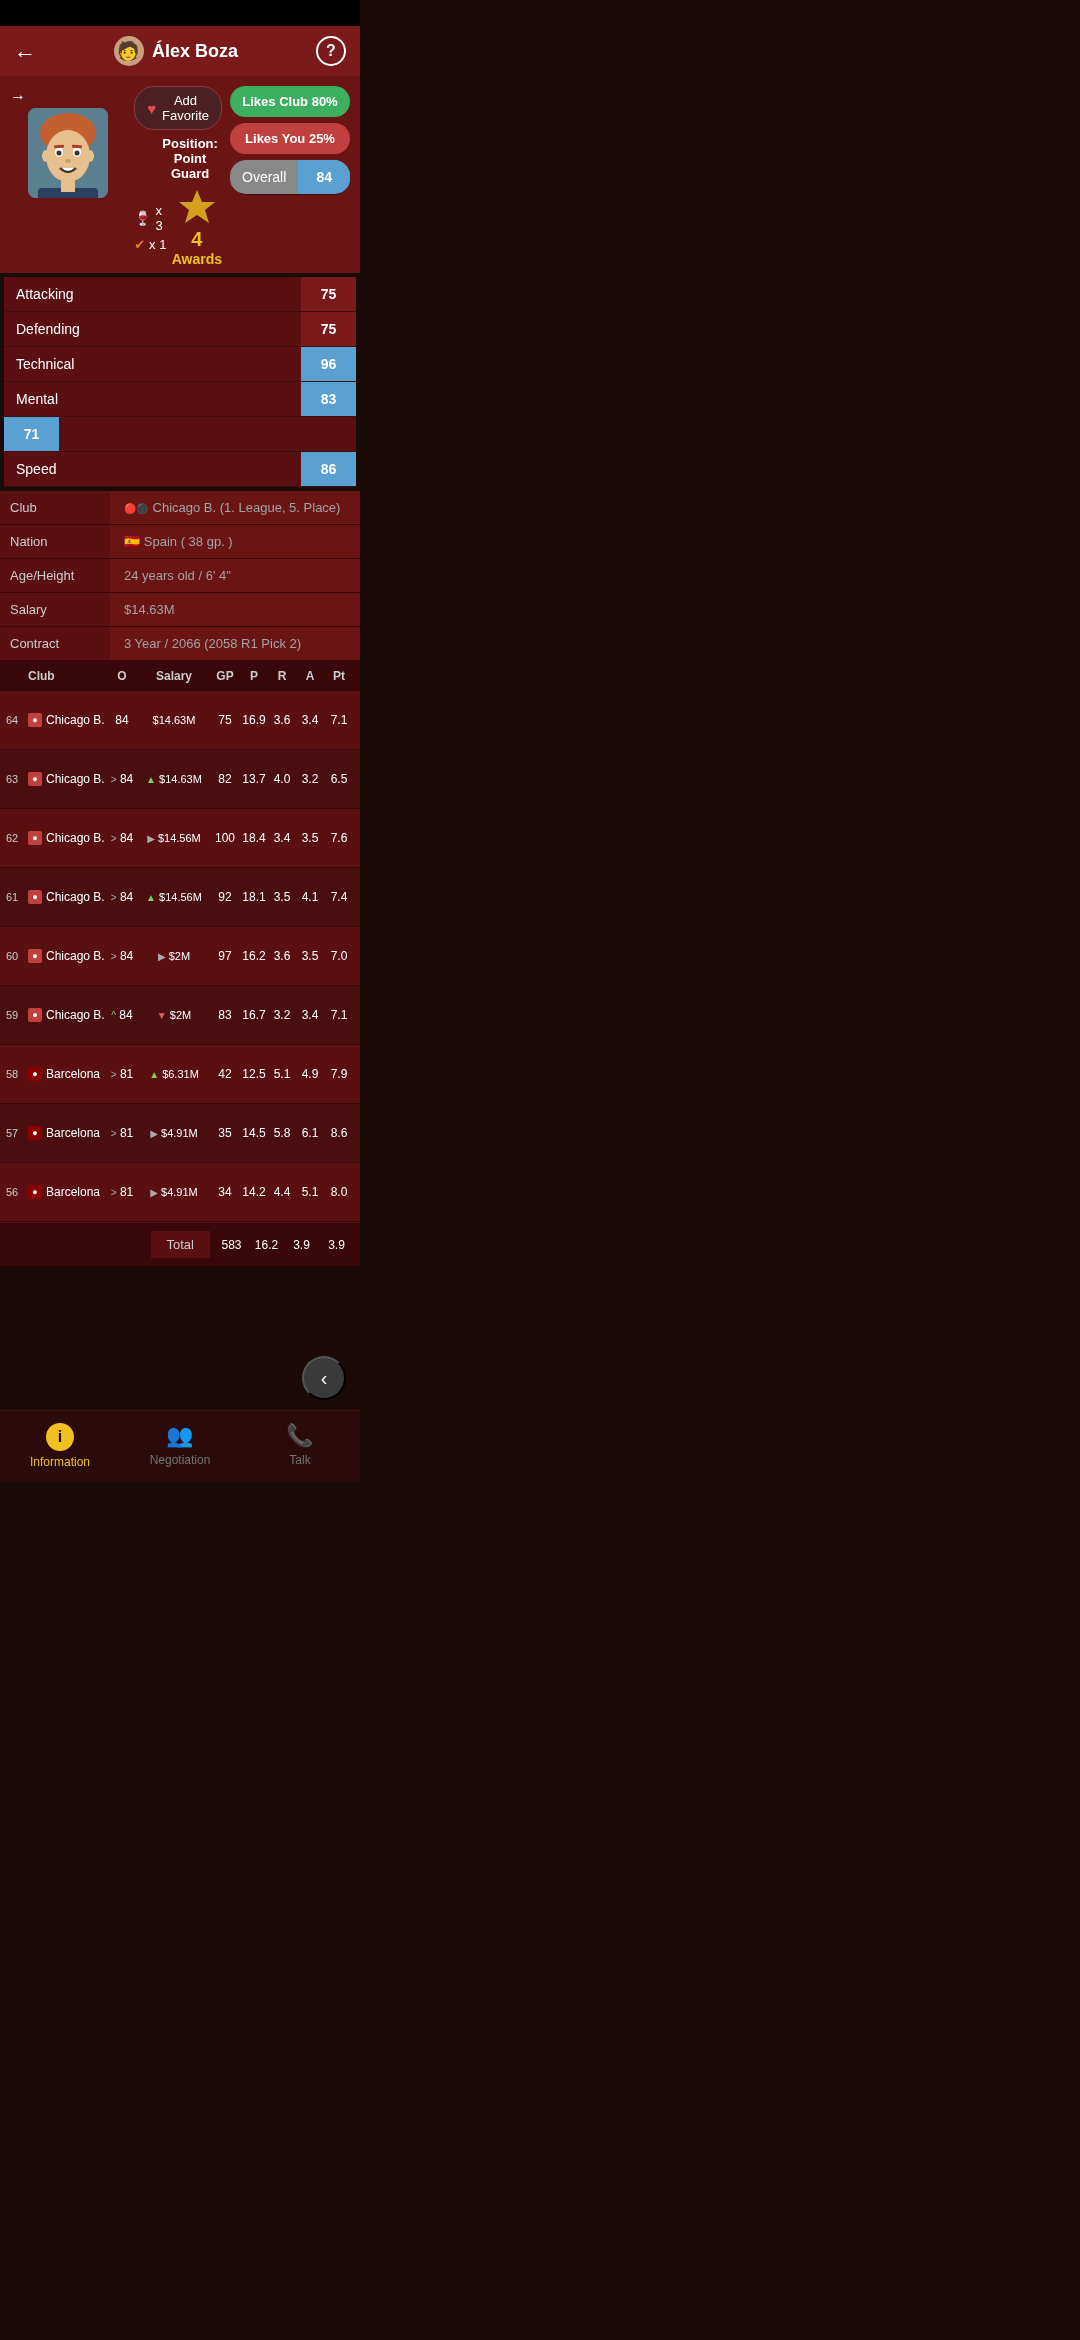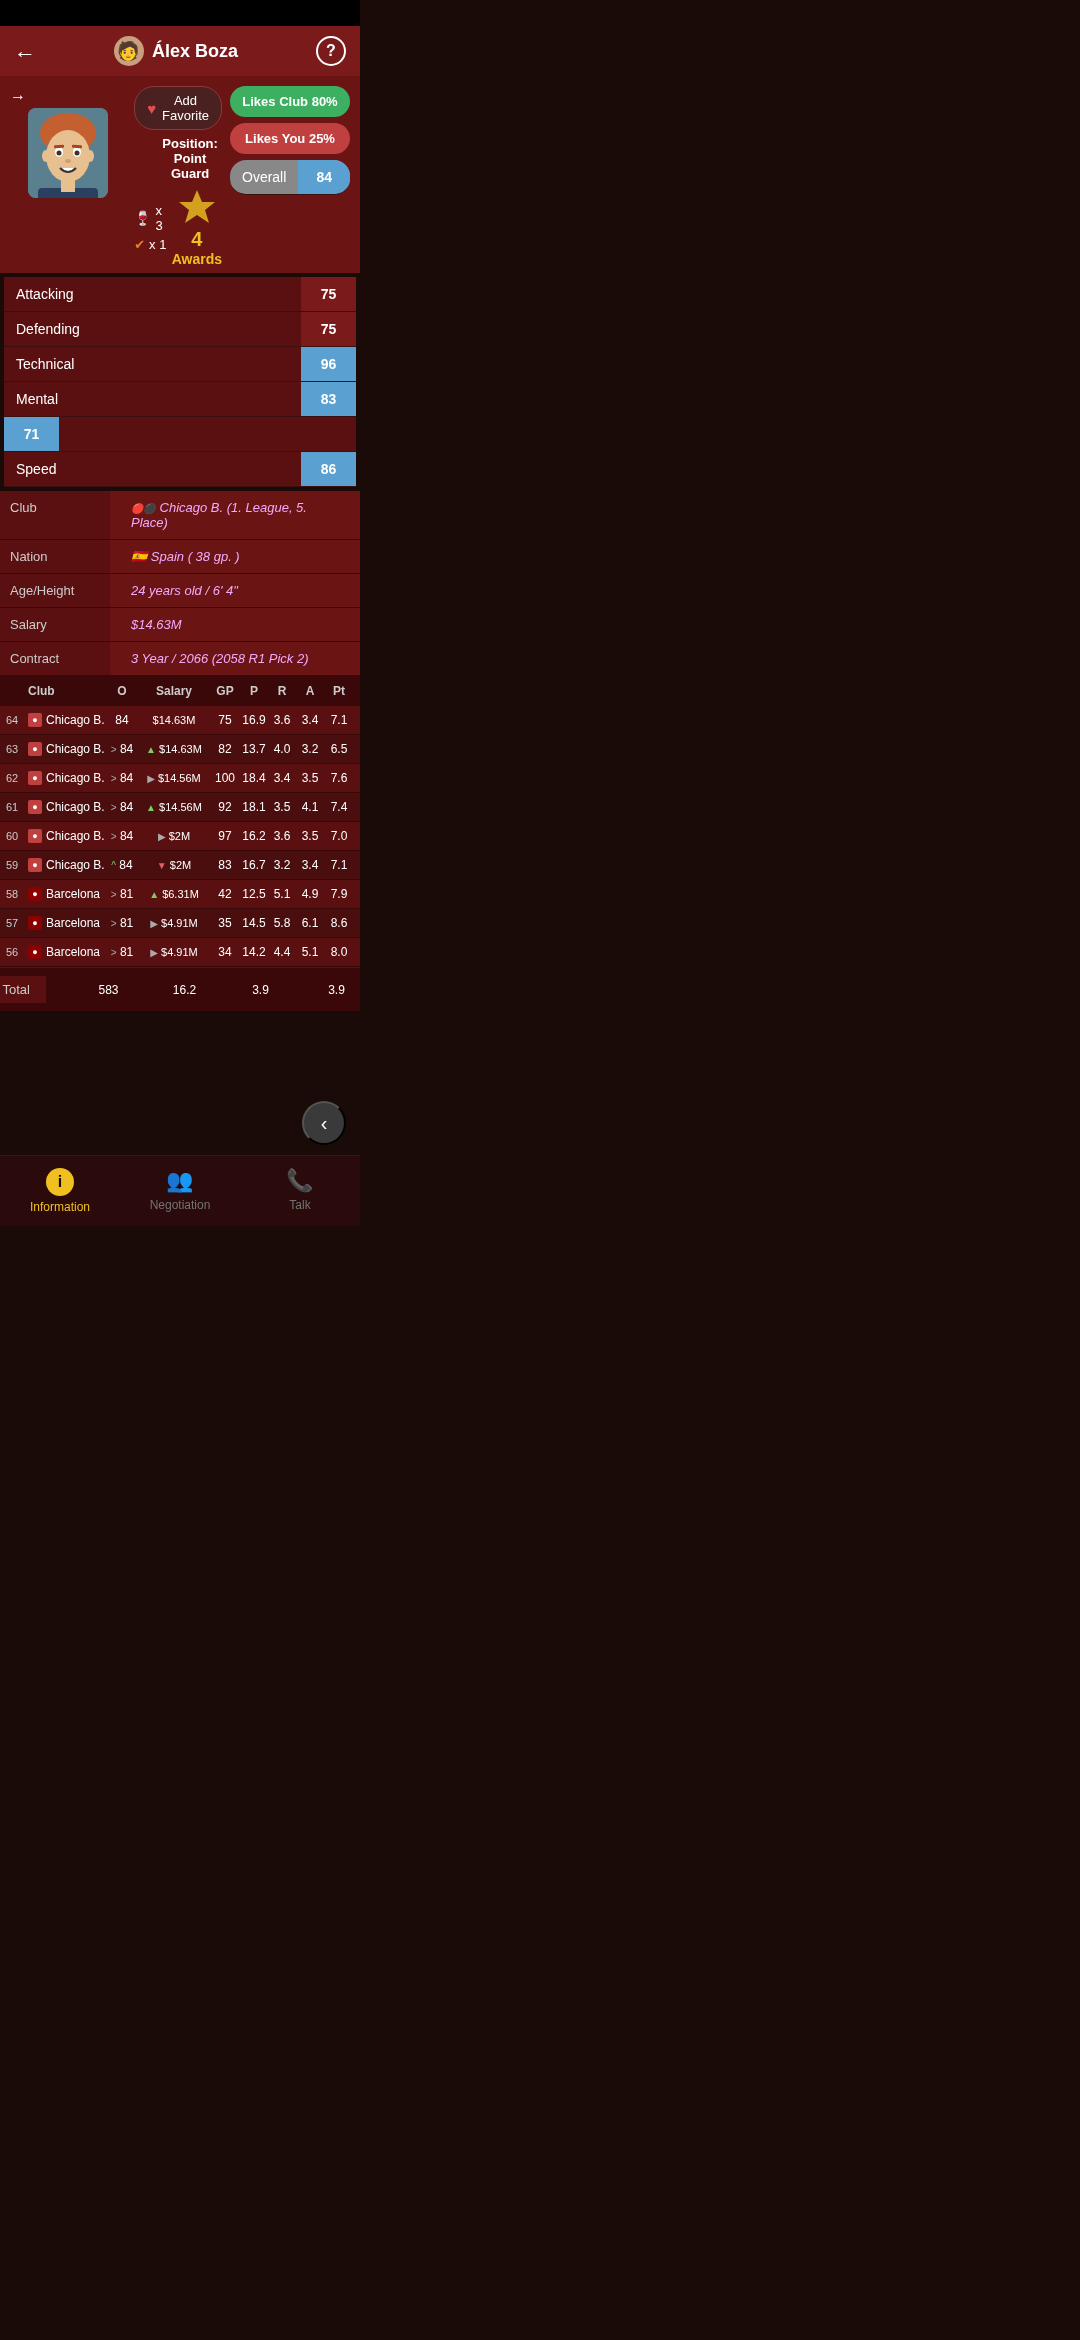--- a/index.html
+++ b/index.html
@@ -227,25 +227,24 @@
     }
     .info-label {
       width: 110px;
       padding: 9px 10px;
       font-size: 13px;
       color: #ccc;
       background: #5a1010;
     }
     .info-value {
       flex: 1;
-      padding: 9px 21px;
-      font-size: 13px;
-      color: #f0abfc;
+      padding: 9px 14px;
+      font-size: 13px;
+      color: #a3a3a3;
       background: #6b1414;
-      font-style: italic;
     }
 
     
     .history-section {
       background: #4a0e0e;
     }
     .history-header {
       display: flex;
       background: #3a0808;
       padding: 8px 6px;
@@ -258,21 +257,21 @@
     .h-salary { width: 72px; text-align: center; }
     .h-gp { width: 30px; text-align: center; }
     .h-p { width: 28px; text-align: center; }
     .h-r { width: 28px; text-align: center; }
     .h-a { width: 28px; text-align: center; }
     .h-pt { width: 30px; text-align: center; }
 
     .history-row {
       display: flex;
       align-items: center;
-      padding: 7px 6px;
+      padding: 22px 6px;
       border-bottom: 1px solid #3a0808;
       font-size: 12px;
     }
     .history-row:nth-child(odd) { background: #5a1010; }
     .history-row:nth-child(even) { background: #4a0e0e; }
 
     .r-year { width: 22px; color: #ccc; font-size: 11px; }
     .r-club { flex: 2.5; display: flex; align-items: center; gap: 4px; }
     .r-o { width: 32px; text-align: center; }
     .r-salary { width: 72px; text-align: center; font-size: 11px; }
@@ -306,21 +305,21 @@
       padding: 6px 16px;
       font-size: 13px;
       color: #ccc;
       margin-right: 4px;
     }
     .total-values {
       display: flex;
       font-size: 12px;
       color: #fff;
     }
-    .tv { width: 35px; text-align: center; margin-left: 41px; }
+    .tv { width: 35px; text-align: center; }
 
     
     .back-float {
       position: relative;
       display: flex;
       justify-content: flex-end;
       padding: 10px 14px;
       background: #1a0a08;
     }
     .back-circle {

